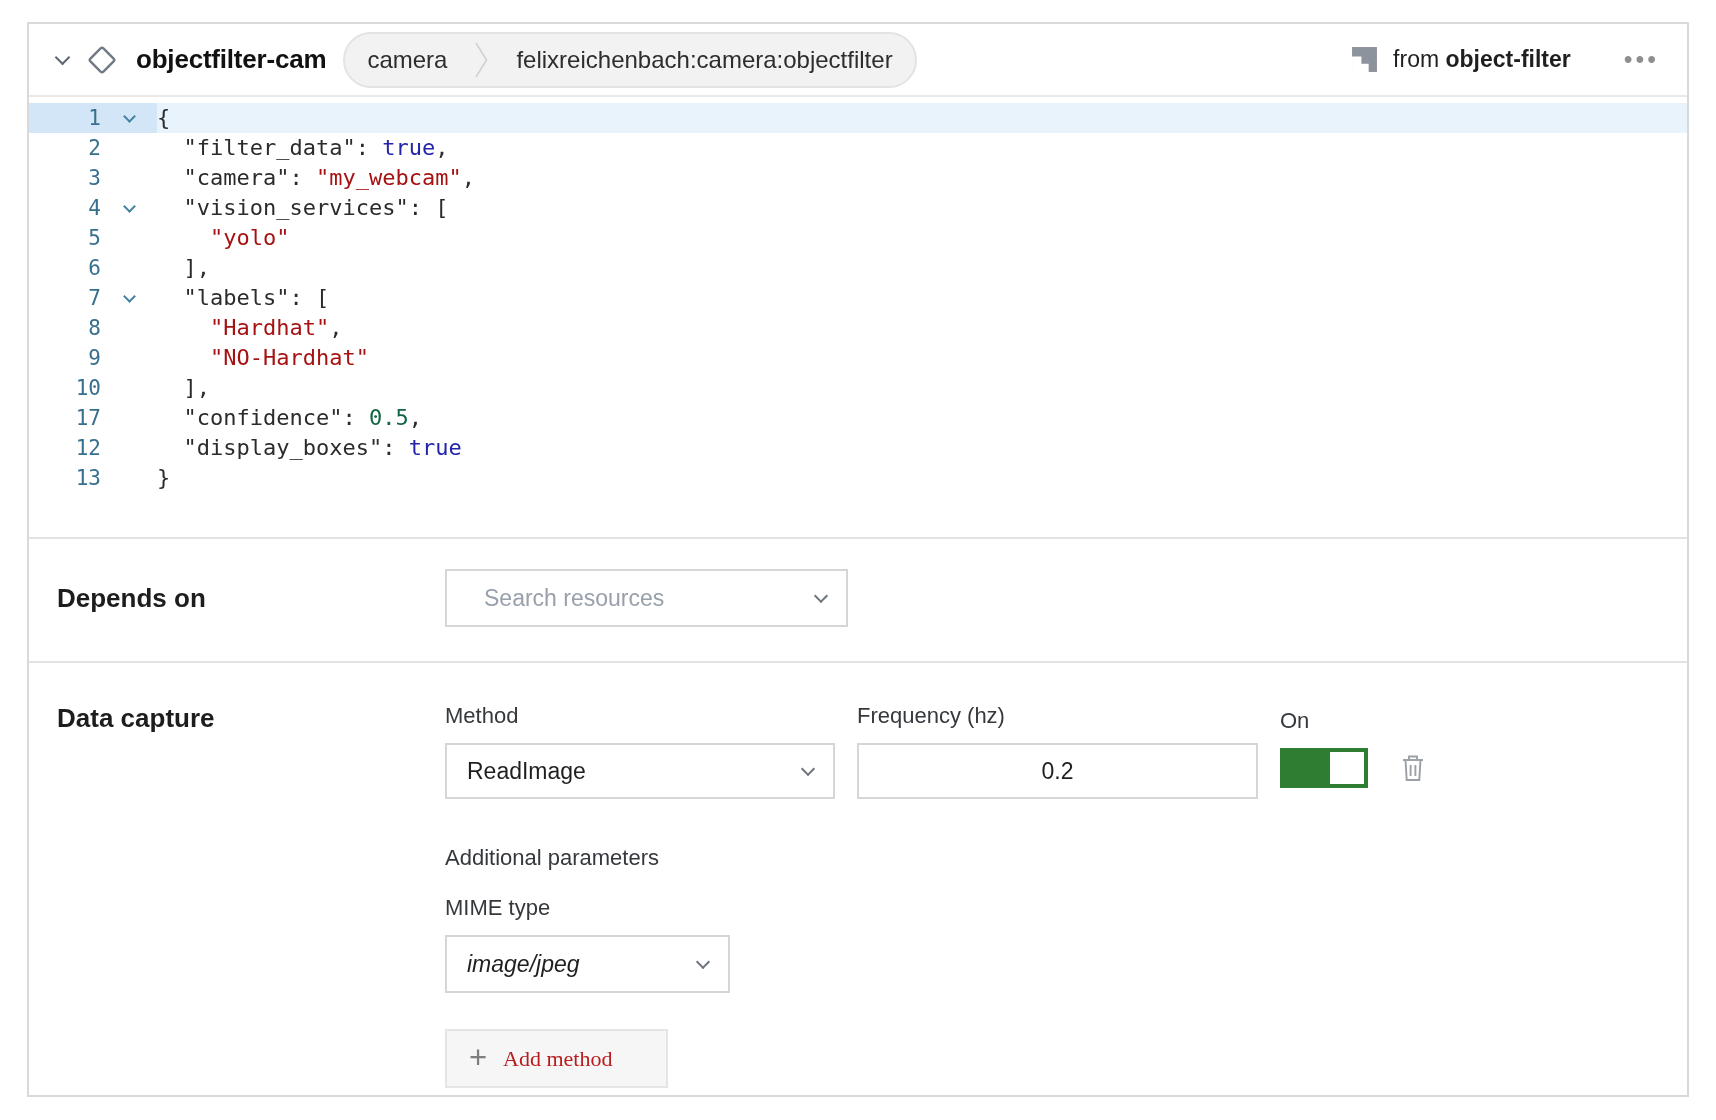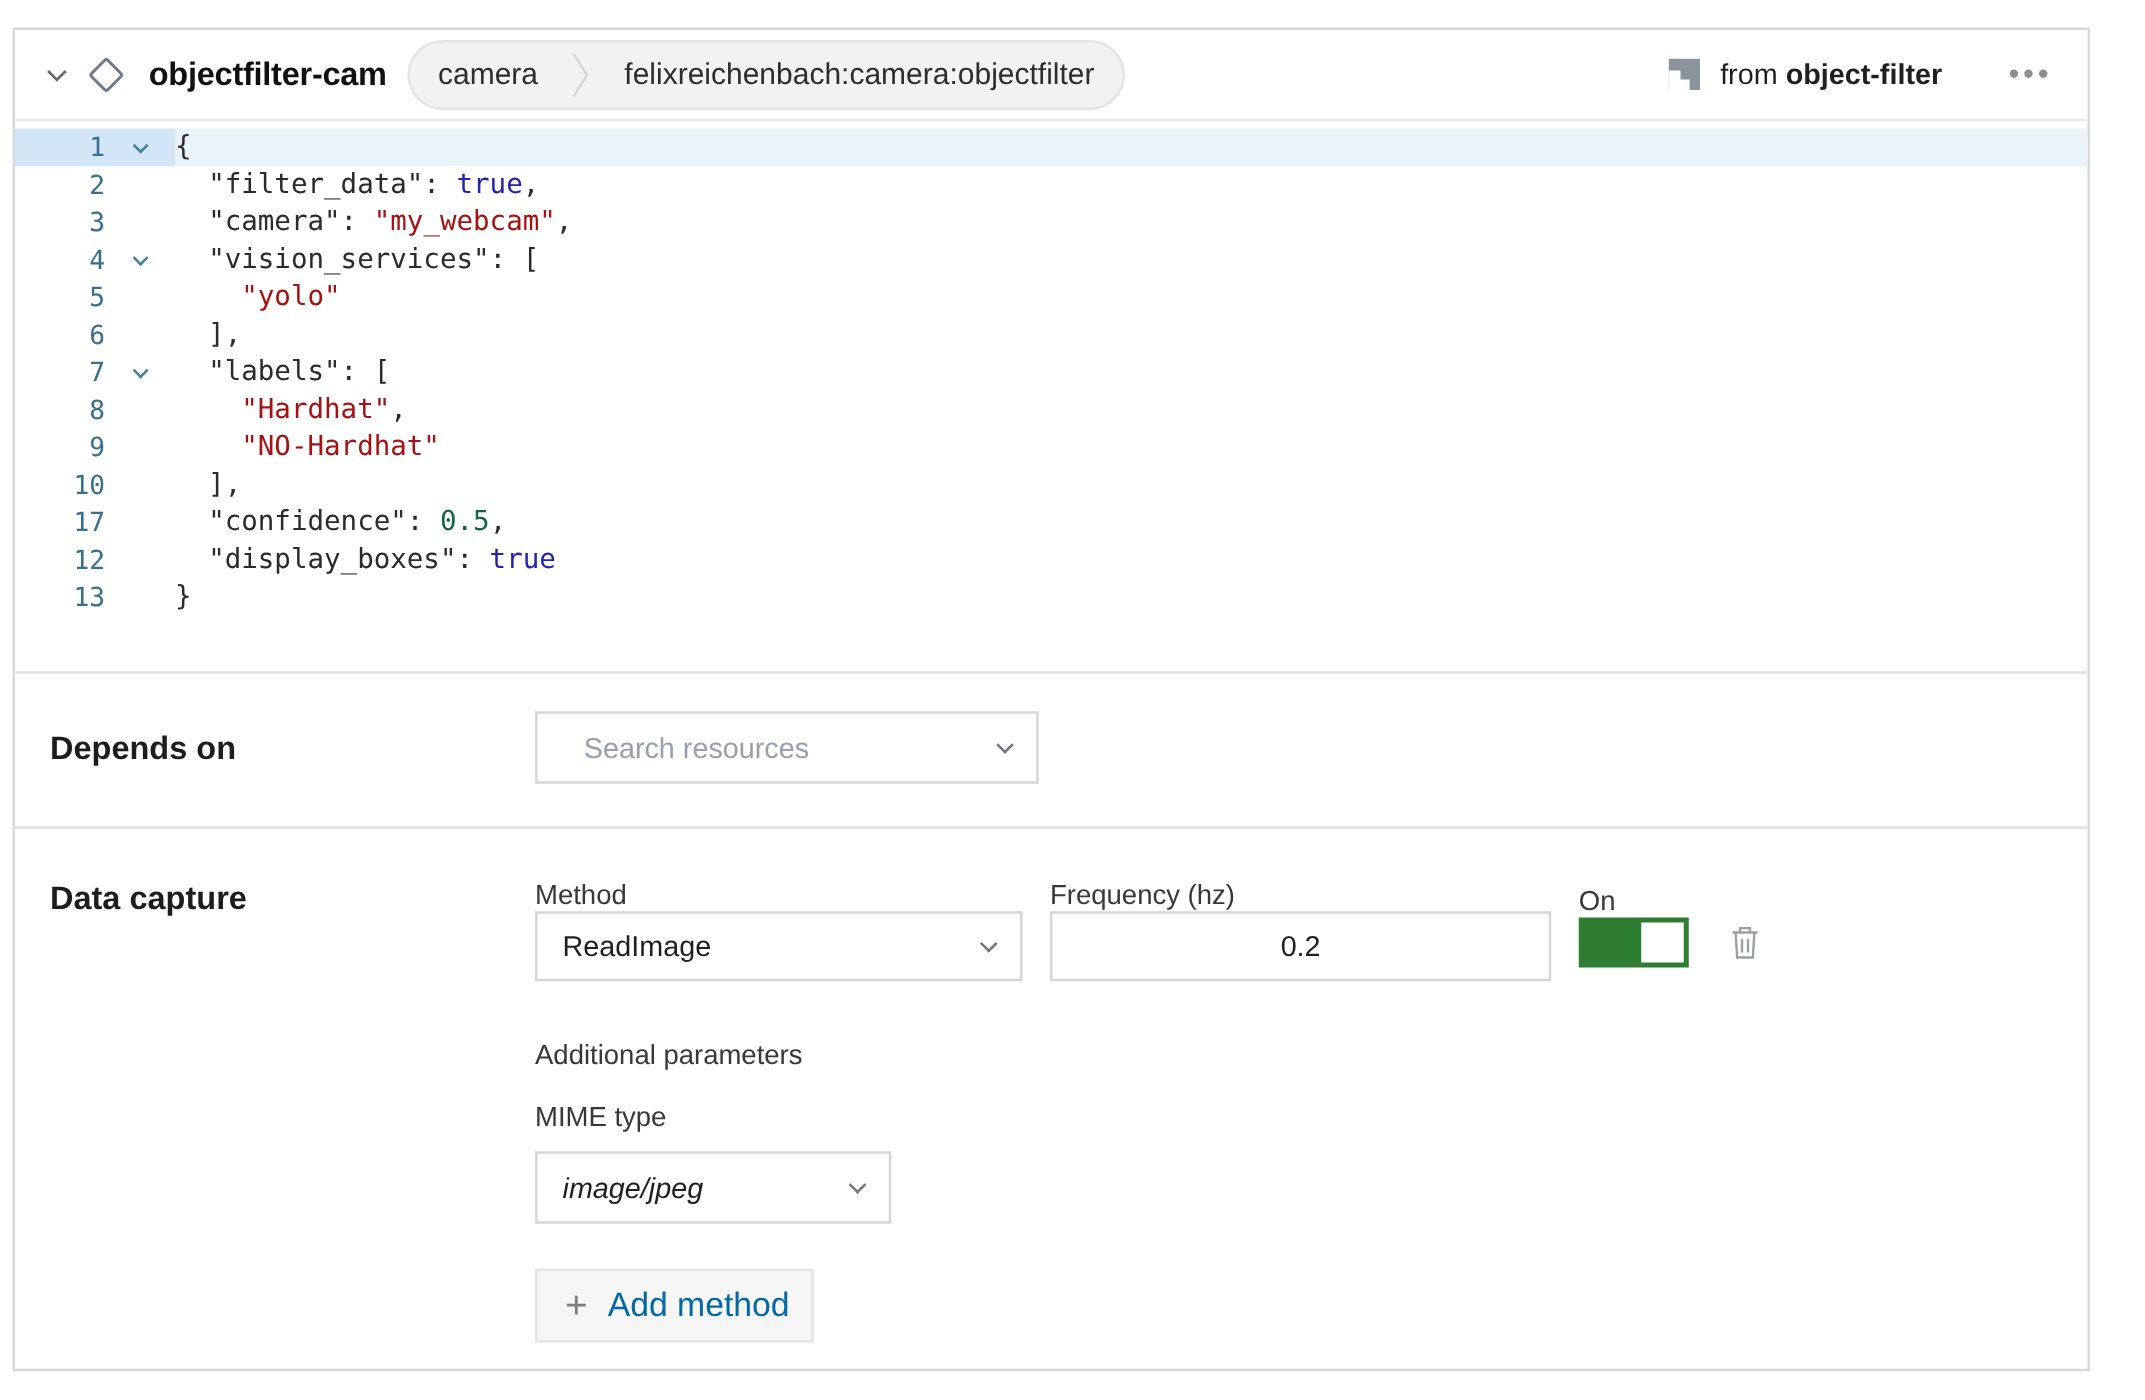--- a/index.html
+++ b/index.html
@@ -3,21 +3,21 @@
 <meta charset="utf-8">
 <style>
   * { margin:0; padding:0; box-sizing:border-box; }
   html,body { background:#ffffff; }
   body {
     width:1716px; height:1120px; position:relative;
     font-family:"Liberation Sans", sans-serif;
     color:#222; overflow:hidden;
   }
   .card {
-    position:absolute; left:10px; top:22px; width:1662px; height:1075px;
+    position:absolute; left:27px; top:22px; width:1662px; height:1075px;
     background:#fff; border:2px solid #d9d9d9; overflow:hidden;
   }
 
   
   .card-header {
     height:73px; display:flex; align-items:center; gap:17px;
     padding:0 28px; border-bottom:2px solid #e9e9e9; background:#fff;
   }
   .icon-btn { background:none; border:none; cursor:pointer; display:flex; align-items:center; justify-content:center; }
   .chev {
@@ -67,21 +67,21 @@
     display:flex; align-items:center; padding:0 20px; cursor:pointer;
   }
   .selectbox .val { flex:1; font-size:23px; color:#1f1f1f; }
   .selectbox .ph  { flex:1; font-size:23px; color:#98a0ab; }
   .sel-chev {
     width:10px; height:10px; border-style:solid; border-color:#6e757d;
     border-width:0 2px 2px 0; transform:rotate(45deg); margin-top:-5px; flex:none;
   }
   .search-select { width:403px;padding-left:37px; }
 
-  .field-label { display:block; font-size:22px; color:#35383c; white-space:nowrap; }
+  .field-label { display:block; font-size:22px; color:#35383c; margin-bottom:14px; white-space:nowrap; }
   .cap-row1 { display:flex; gap:22px; align-items:flex-start; }
   .method-select { width:390px; height:56px; }
   .freq-input {
     width:401px; height:56px; border:2px solid #d6d6d6; background:#fff;
     font-family:"Liberation Sans", sans-serif; font-size:23px; color:#1f1f1f; padding:0 19px;text-align:center;
   }
   .toggle-group { margin-top:5px; }
   .tg-row { display:flex; align-items:center; gap:32px; }
   .toggle { width:88px; height:40px; position:relative; background:#2e7d32; cursor:pointer; flex:none; }
   .knob { position:absolute; top:4px; bottom:4px; right:4px; width:34px; background:#fff; }
@@ -90,21 +90,21 @@
   .ap-label { margin-top:46px; font-size:22px; color:#35383c; }
   .mime-label { margin-top:24px; font-size:22px; color:#35383c; }
   .mime-select { width:285px; height:58px; margin-top:14px;font-style:italic; }
 
   .add-btn {
     margin-top:36px; width:223px; height:59px; background:#f6f6f6;
     border:2px solid #e5e5e5; display:flex; align-items:center; gap:16px;
     padding:0 0 0 22px; cursor:pointer; font-family:"Liberation Sans", sans-serif;
   }
   .add-btn .plus { font-size:31px; color:#7e7e7e; font-weight:400; line-height:1; margin-top:-3px; }
-  .add-btn .lbl { font-size:27px; color:#0369a1; }
+  .add-btn .lbl { font-size:22px; color:#b91c1c;font-family:Liberation Serif, serif; }
 </style>
 </head>
 <body>
 
 <div class="card">
 
   <header class="card-header">
     <button class="icon-btn">
         <i class="chev"></i>
       </button>

